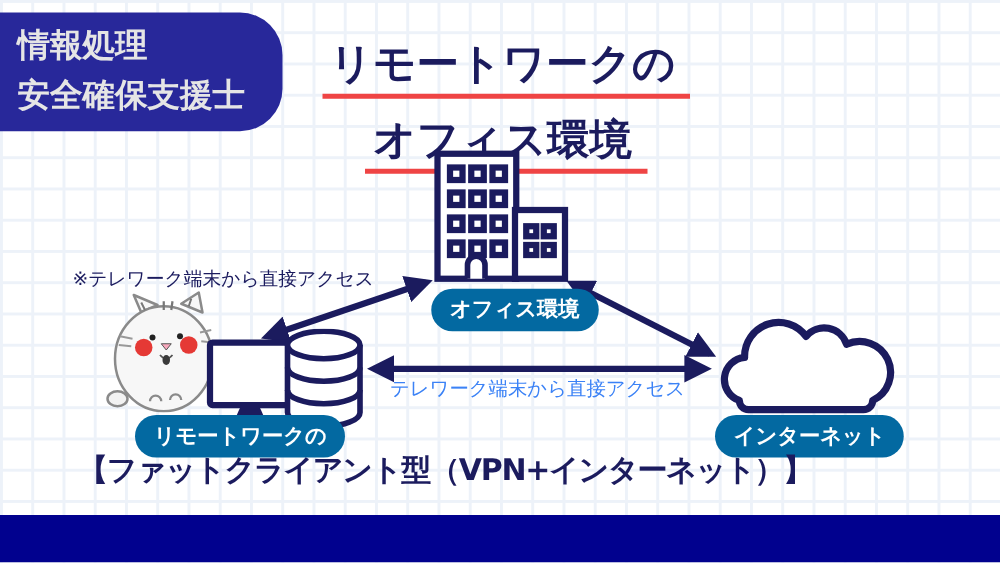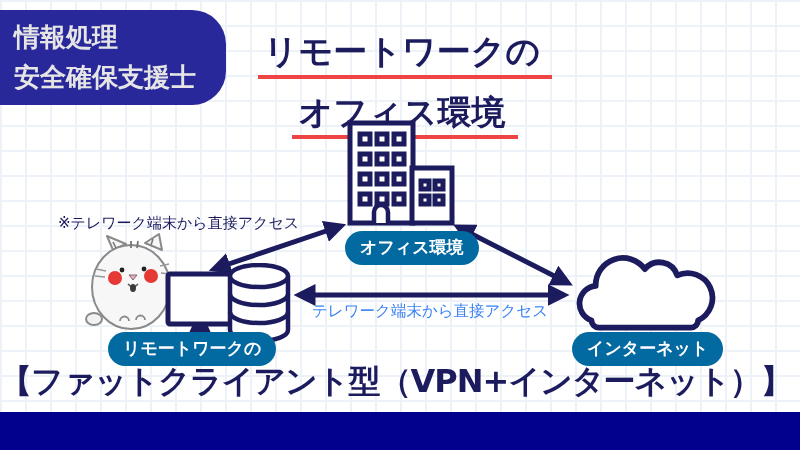--- a/index.html
+++ b/index.html
@@ -68,21 +68,21 @@
     text-align:center;
     font-size:15.5px;
     color:#3b82f6;
     white-space:nowrap;
   }
 
   
   .footer-caption{
     left:0; top:360px; width:712px;
     text-align:center;
-    font-size:32px;
+    font-size:24px;
     font-weight:bold;
     color:#1b1b5e;
     letter-spacing:-1px;
     white-space:nowrap;
   }
   .footer-bar{
     left:0; bottom:0; width:800px; height:38px;
     background:#01018e;
   }
 

